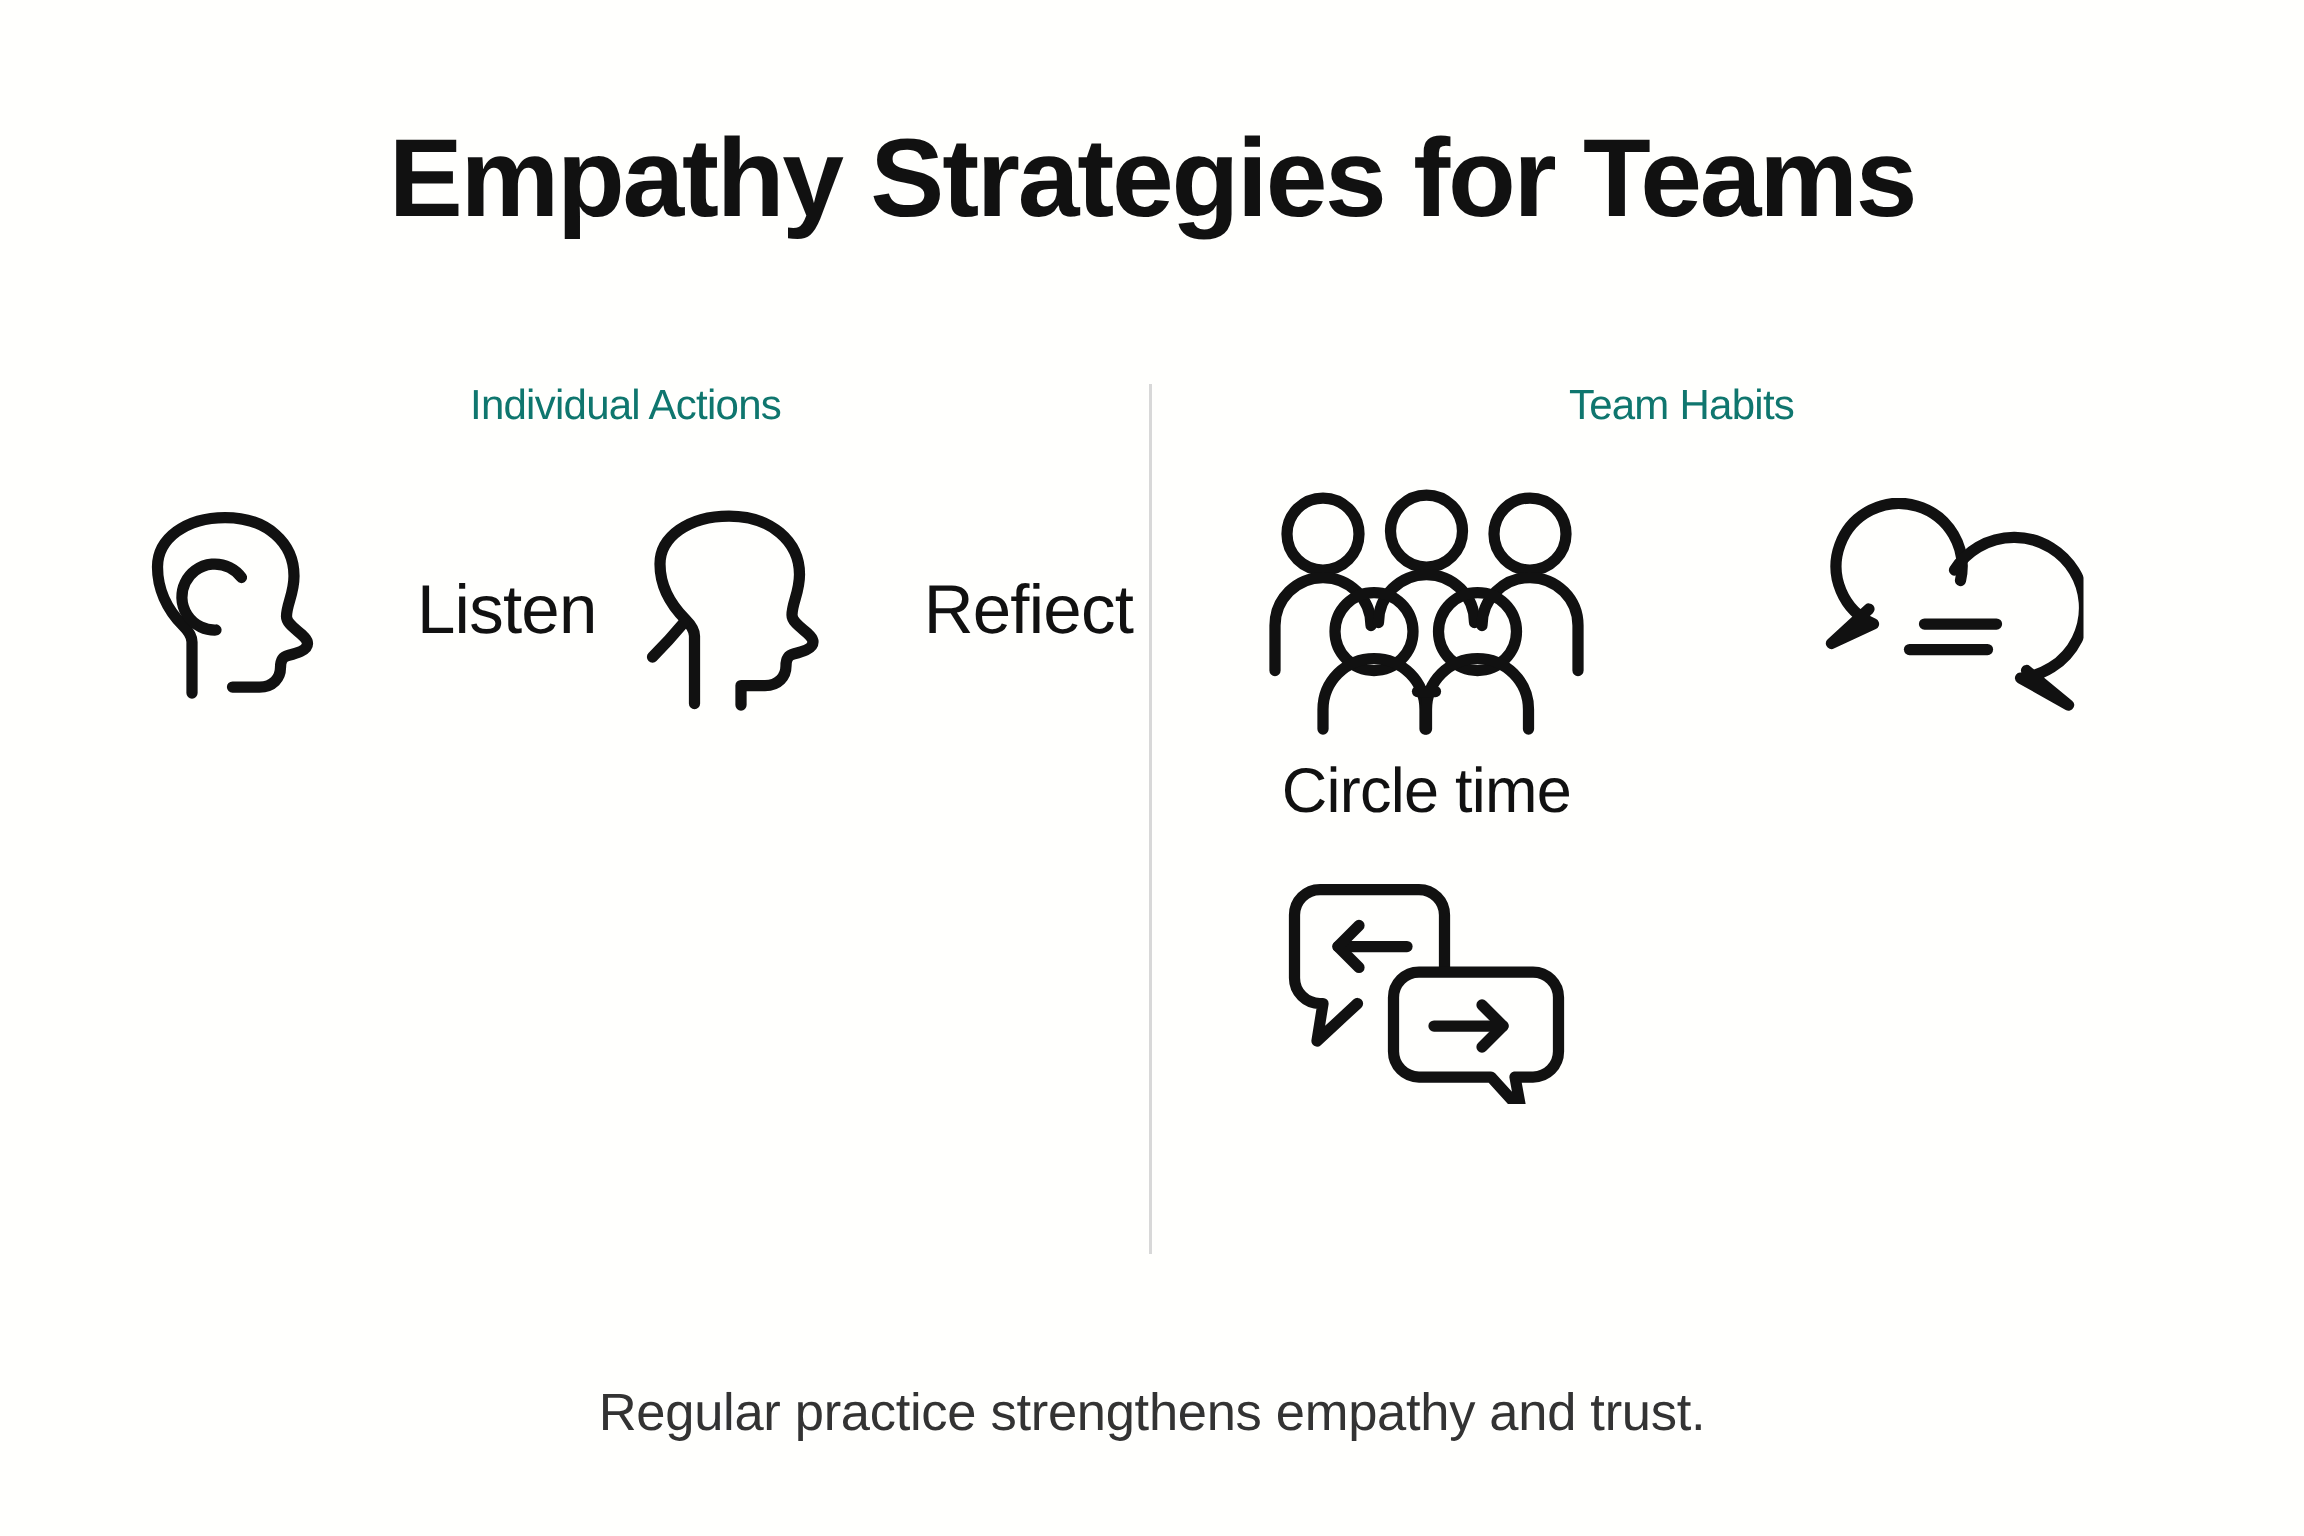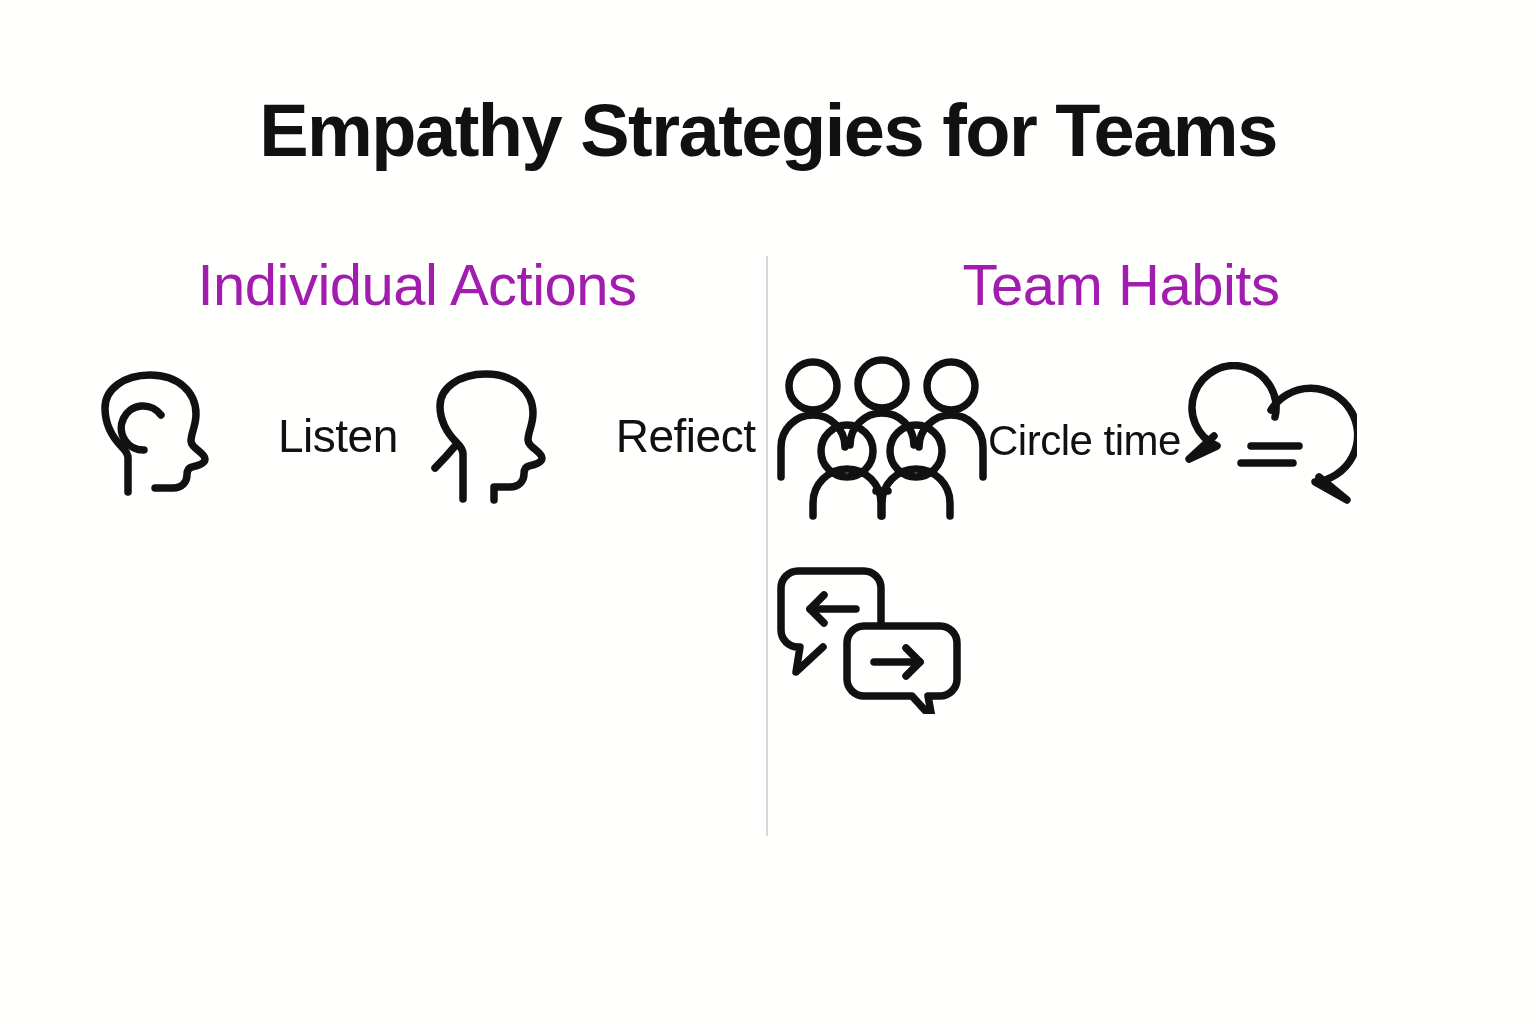--- a/index.html
+++ b/index.html
@@ -19,21 +19,21 @@
   .poster {
     position: relative;
     width: 1536px;
     height: 1024px;
     box-sizing: border-box;
   }
 
   
   .title {
     position: absolute;
-    top: 94px;
+    top: 82px;
     left: 0;
     width: 1536px;
     text-align: center;
     font-size: 74px;
     font-weight: 700;
     letter-spacing: -1.5px;
     line-height: 1.0;
     color: #111111;
     white-space: nowrap;
   }
@@ -51,24 +51,24 @@
   
   .col {
     position: absolute;
     top: 256px;
   }
   .col-left  { left: 60px;  width: 700px; }
   .col-right { left: 776px; width: 700px; }
 
   .col-heading {
     text-align: center;
-    font-size: 58px;
+    font-size: 28px;
     font-weight: 400;
     letter-spacing: -0.5px;
-    color: #a21caf;
+    color: #0f766e;
     line-height: 1.0;
     white-space: nowrap;
   }
   .col-left .col-heading  { padding-left: 14px; }
   .col-right .col-heading { padding-right: 10px; }
 
   
   .rows {
     margin-top: 48px;
     display: flex;
@@ -97,21 +97,21 @@
   
   .grid {
     margin-top: 34px;
     display: grid;
     grid-template-columns: 1fr 1fr;
     grid-template-rows: auto auto;
     row-gap: 22px;
   }
   .cell {
     display: flex;
-    flex-direction: row;
+    flex-direction: column;
     align-items: center;
   }
   .cell .icon-slot {
     height: 180px;
     display: flex;
     align-items: center;
     justify-content: center;
   }
   .cell .cell-label {
     margin-top: 6px;
@@ -235,14 +235,15 @@
             <path d="M98 96 H144"></path>
             <path d="M130 82 L144 96 L130 110"></path>
           </svg>
         </div>
         <div class="cell-label empty"></div>
       </div>
 
     </div>
   </div>
 
+  <div class="footer">Regular practice strengthens empathy and trust.</div>
 
 </div>
 
 </body></html>

